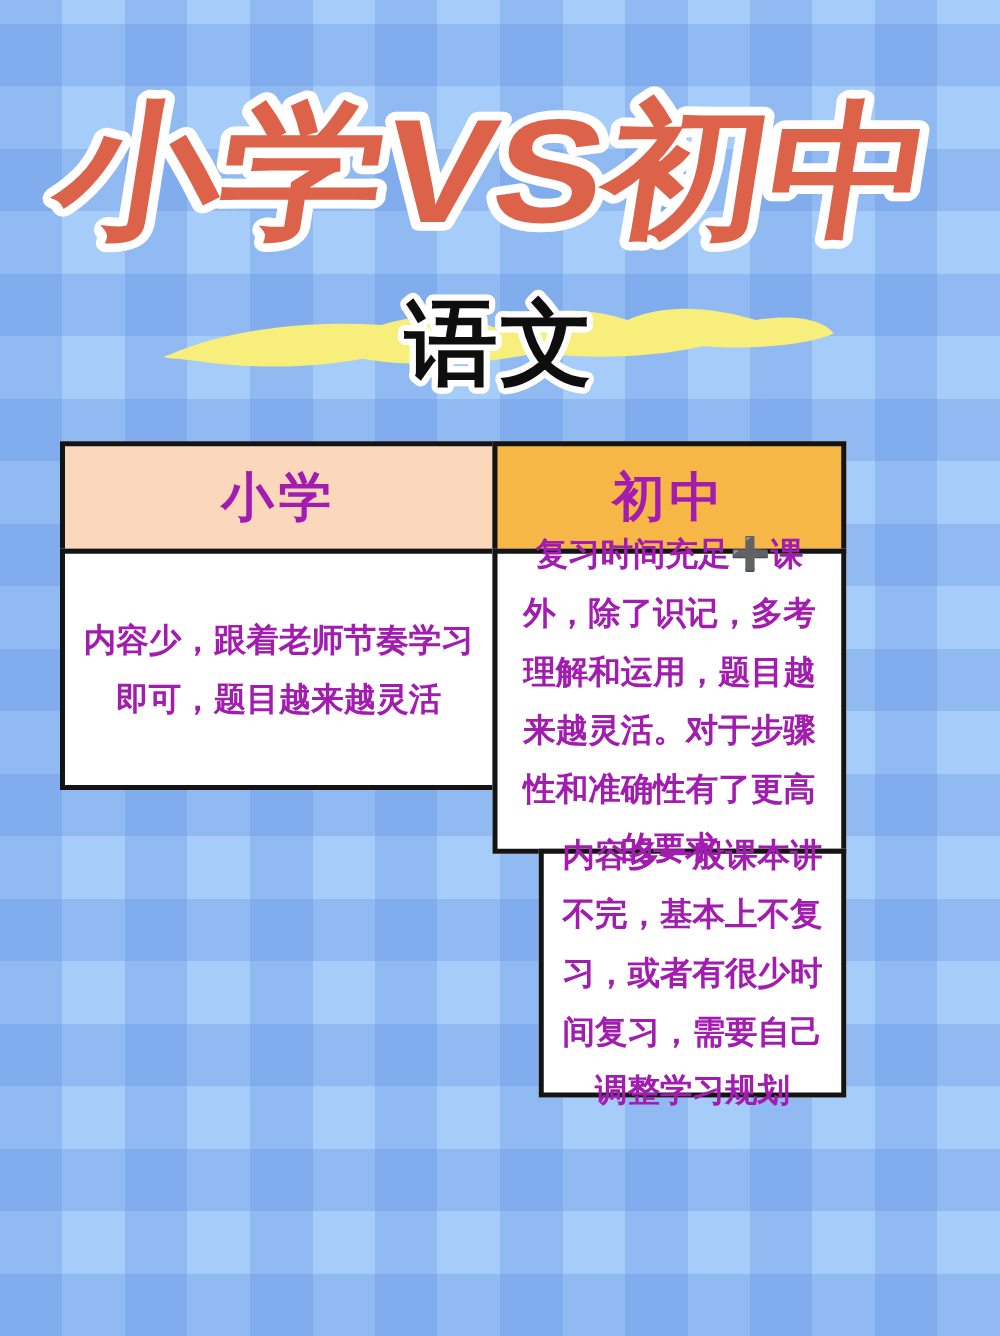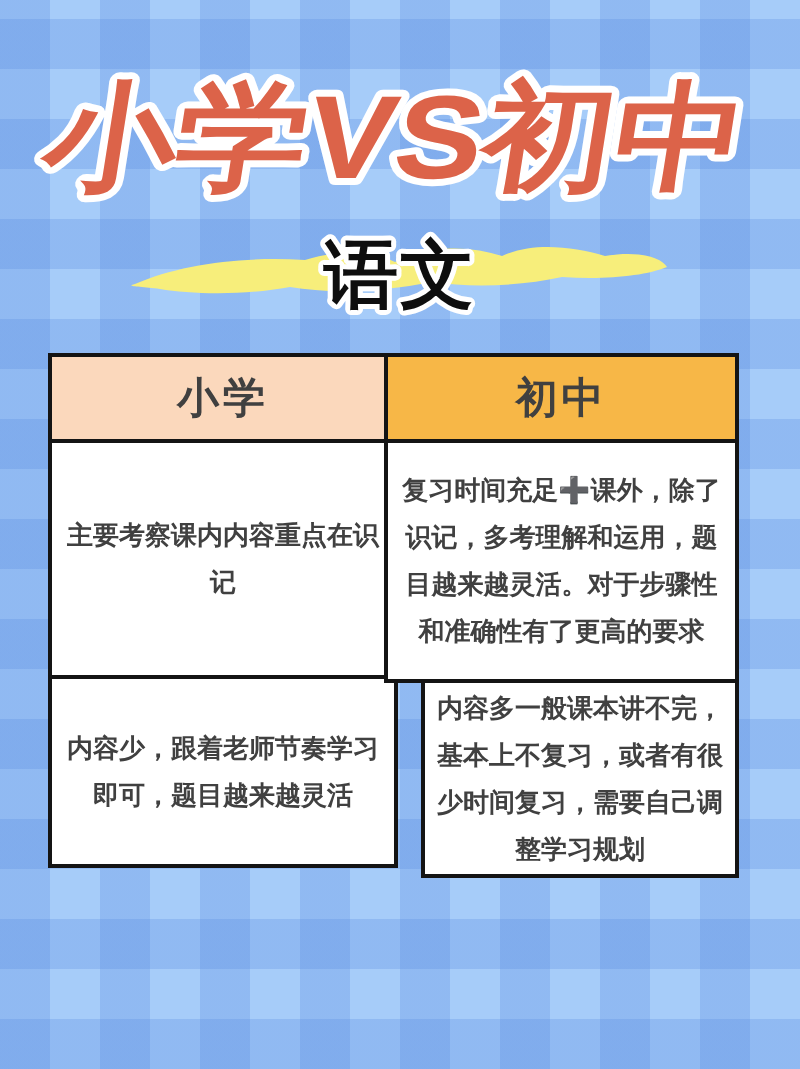--- a/index.html
+++ b/index.html
@@ -42,27 +42,27 @@
     font-family:"Liberation Sans","DejaVu Sans",sans-serif;
     font-weight:900;
     fill:#0e0e0e;
     stroke:var(--outline-white);
     stroke-width:10px;
     stroke-linejoin:round;
     paint-order:stroke fill;
   }
   .table-col{position:absolute;top:353px;}
   .col-primary{left:48px;width:350px;}
-  .col-junior{left:384px;width:355px;}
+  .col-junior{left:394px;width:283px;}
   .cell{
     border:4px solid var(--ink);
     background:var(--cell-bg);
     display:flex;align-items:center;justify-content:center;
     text-align:center;
-    color:#404040;
+    color:#a21caf;
     font-weight:700;
   }
   .cell + .cell{margin-top:-4px;}
   .header-cell{height:90px;font-size:42px;letter-spacing:4px;}
   .col-primary .header-cell{background:var(--header-primary-bg);}
   .col-junior .header-cell{background:var(--header-junior-bg);}
   .body-cell{font-size:26px;line-height:47px;padding:6px 12px;}
   .col-primary .row-1{height:240px;}
   .col-primary .row-2{height:193px;}
   .col-junior .row-1{height:244px;}
@@ -89,21 +89,20 @@
          C645,64 605,68 562,65
          C522,74 472,76 432,70
          C382,80 330,82 290,75
          C242,84 190,82 160,77
          C140,74 124,75 135,72 Z"></path>
     <text class="subtitle-text" x="400" y="88" font-size="74" text-anchor="middle" letter-spacing="2">语文</text>
   </svg>
 
   <div class="table-col col-primary">
     <div class="cell header-cell">小学</div>
-    <div class="cell body-cell row-1">主要考察课内内容重点在识记</div>
     <div class="cell body-cell row-2">内容少，跟着老师节奏学习即可，题目越来越灵活</div>
   </div>
 
   <div class="table-col col-junior">
     <div class="cell header-cell">初中</div>
     <div class="cell body-cell row-1">复习时间充足➕课外，除了识记，多考理解和运用，题目越来越灵活。对于步骤性和准确性有了更高的要求</div>
     <div class="cell body-cell row-2">内容多一般课本讲不完，基本上不复习，或者有很少时间复习，需要自己调整学习规划</div>
   </div>
 
 </div>

